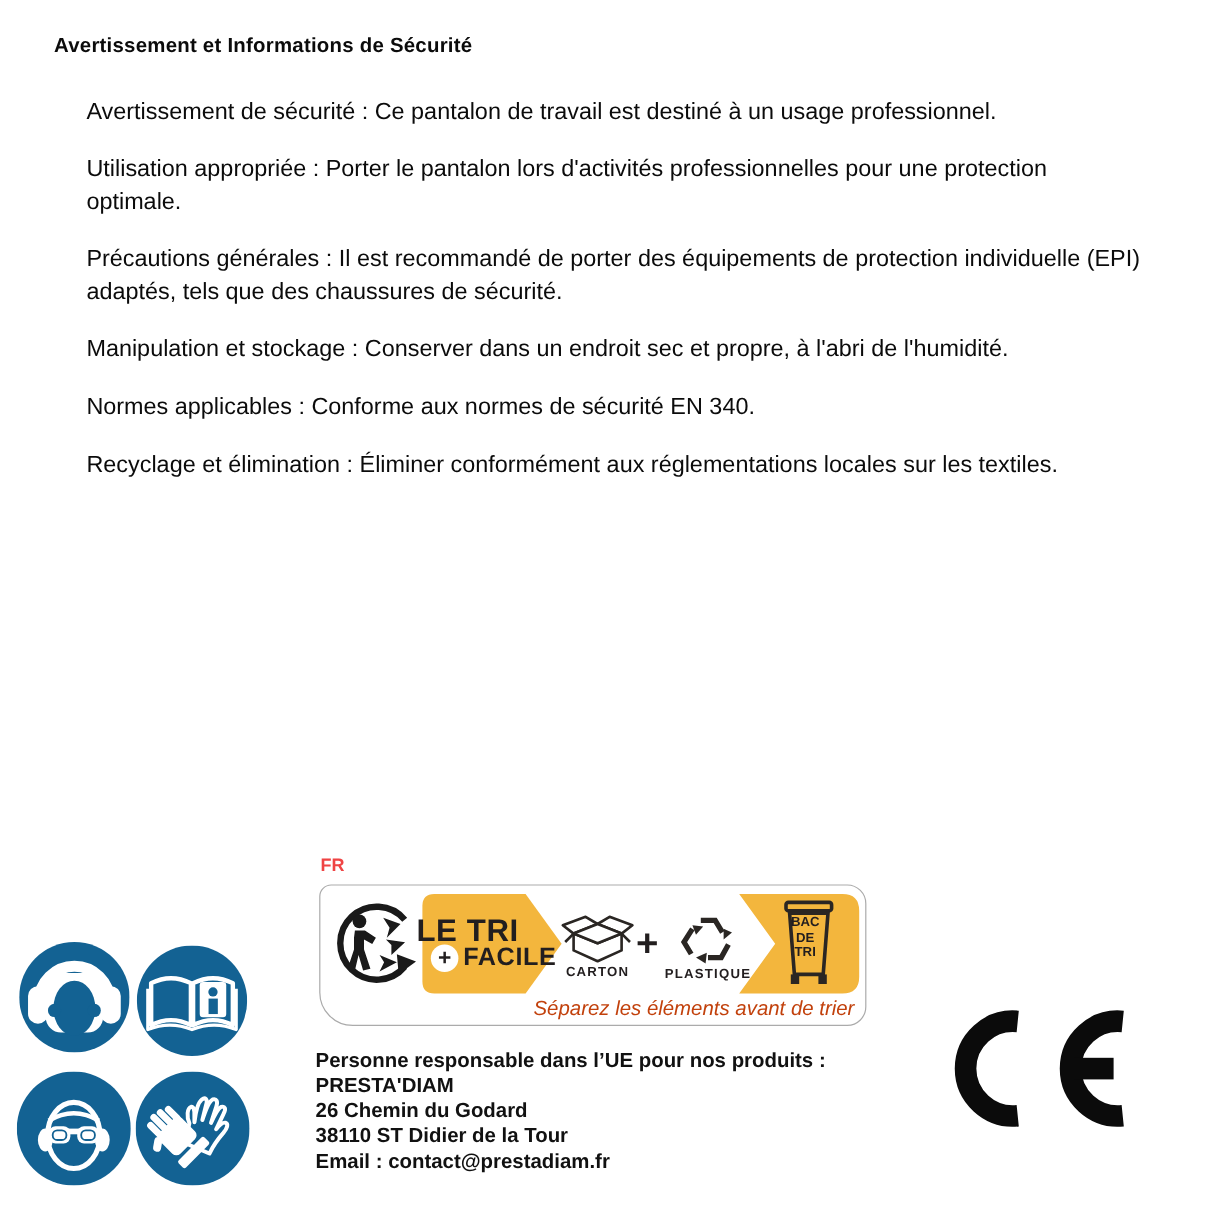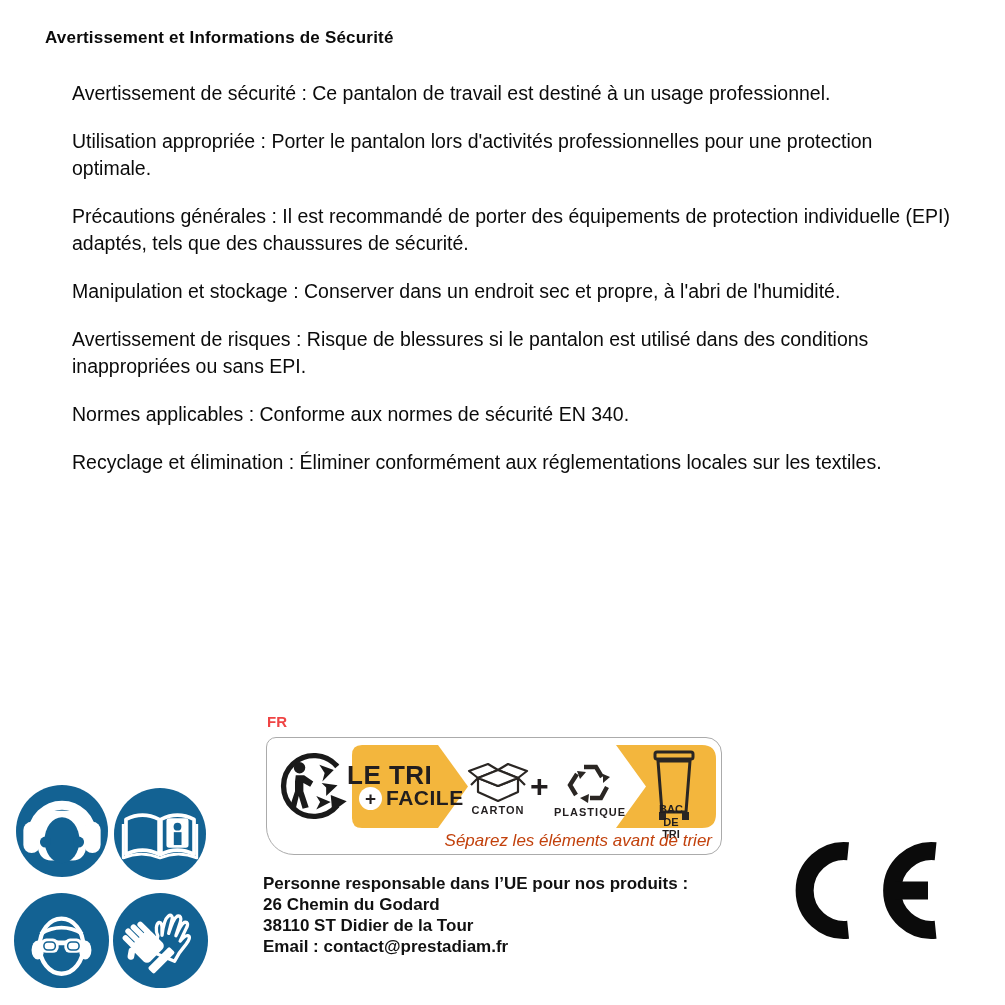--- a/index.html
+++ b/index.html
@@ -31,21 +31,21 @@
   .facile{left:119px;top:48px;font-size:21px;font-weight:800;letter-spacing:.5px;}
   .plus-badge{
     left:92px;top:49px;width:23px;height:23px;background:#fff;border-radius:50%;
     display:flex;align-items:center;justify-content:center;
     font-size:19px;font-weight:800;line-height:1;
   }
   .mat-label{font-size:11px;font-weight:700;letter-spacing:1px;text-align:center;}
   .carton-label{left:194px;top:66px;width:74px;}
   .plastique-label{left:280px;top:68px;width:86px;}
   .plus-sep{left:263px;top:30px;font-size:32px;font-weight:700;}
-  .bin-text{left:384px;top:25px;width:40px;text-align:center;font-size:11px;font-weight:800;line-height:12.5px;margin-top:40px;}
+  .bin-text{left:384px;top:25px;width:40px;text-align:center;font-size:11px;font-weight:800;line-height:12.5px;}
   .tagline{right:9px;top:93px;font-size:17px;font-style:italic;color:#c2410c;}
   
   .m-icon{position:absolute;}
   
   .contact{
     position:absolute;left:263px;top:873px;width:460px;text-align:left;
     font-size:17px;font-weight:700;line-height:21px;color:#111;
   }
   
   .ce{position:absolute;left:795px;top:840px;}
@@ -55,21 +55,20 @@
 
 <div class="page">
 
   <div class="doc-title">Avertissement et Informations de Sécurité</div>
 
   <div class="body-text">
     <p>Avertissement de sécurité : Ce pantalon de travail est destiné à un usage professionnel.</p>
     <p>Utilisation appropriée : Porter le pantalon lors d'activités professionnelles pour une protection optimale.</p>
     <p>Précautions générales : Il est recommandé de porter des équipements de protection individuelle (EPI) adaptés, tels que des chaussures de sécurité.</p>
     <p>Manipulation et stockage : Conserver dans un endroit sec et propre, à l'abri de l'humidité.</p>
-    <p>Avertissement de risques : Risque de blessures si le pantalon est utilisé dans des conditions inappropriées ou sans EPI.</p>
     <p>Normes applicables : Conforme aux normes de sécurité EN 340.</p>
     <p>Recyclage et élimination : Éliminer conformément aux réglementations locales sur les textiles.</p>
   </div>
 
   <div class="fr-tag">FR</div>
 
   <div class="infotri">
 
     <svg class="banner-svg" width="456" height="118" viewBox="0 0 456 118">
 
@@ -177,20 +176,21 @@
       <rect x="34" y="26" width="6" height="21" rx="3"></rect>
       <rect x="41" y="27" width="6" height="20" rx="3"></rect>
       <rect x="48" y="30" width="6" height="17" rx="3"></rect>
       <rect x="16" y="45" width="13" height="7" rx="3.5" transform="rotate(-35 22 48)"></rect>
       <rect x="24" y="71" width="32" height="9" rx="2"></rect>
     </g>
   </svg>
 
   <div class="contact">
     <div>Personne responsable dans l’UE pour nos produits :</div>
+    <div>PRESTA'DIAM</div>
     <div>26 Chemin du Godard</div>
     <div>38110 ST Didier de la Tour</div>
     <div>Email : contact@prestadiam.fr</div>
   </div>
 
   <svg class="ce" width="148" height="102" viewBox="0 0 148 102">
     <path d="M53.1,11.2 A39.5,39.5 0 1 0 53.1,89.8" fill="none" stroke="#0b0b0b" stroke-width="18"></path>
     <path d="M140.6,11.2 A39.5,39.5 0 1 0 140.6,89.8" fill="none" stroke="#0b0b0b" stroke-width="18"></path>
     <rect x="100" y="41.5" width="33" height="18" fill="#0b0b0b"></rect>
   </svg>

